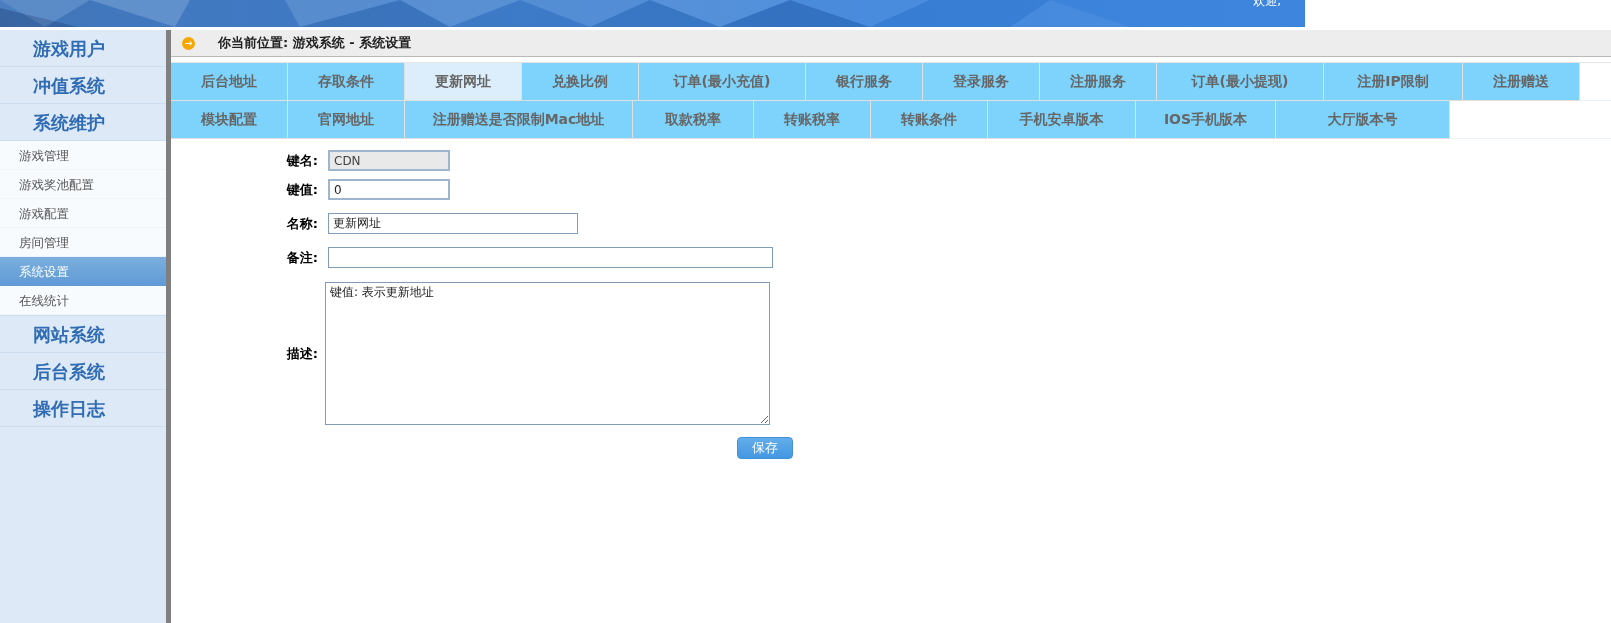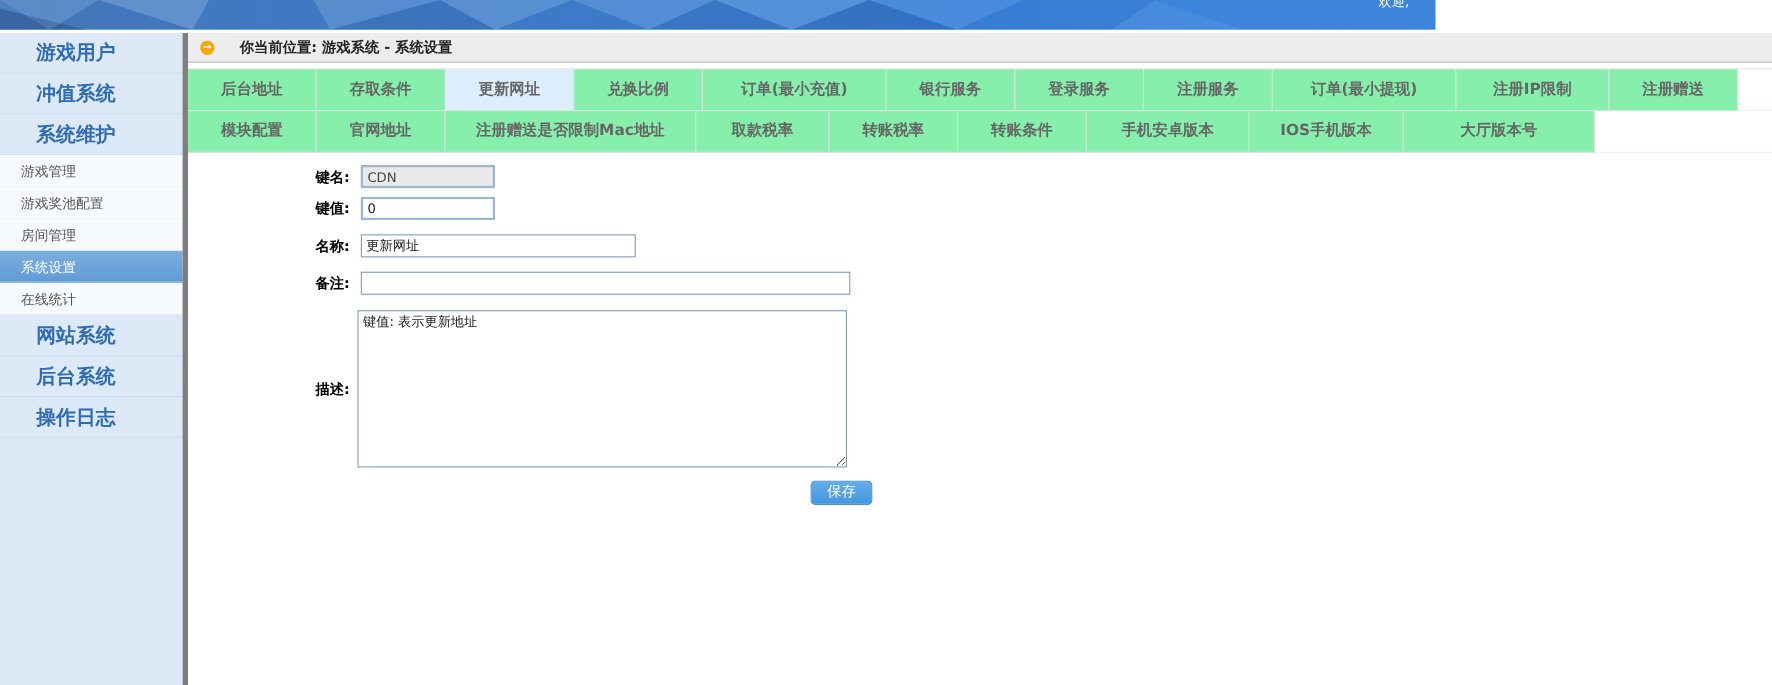--- a/index.html
+++ b/index.html
@@ -51,21 +51,21 @@
   }
   .crumb-text{font-size:13px;color:#222;font-weight:bold;margin-left:23px;}
   
   .tabs{margin-top:5px;}
   .tab-row{display:flex;}
   .tab-row.r1{border-top:1px solid #e5e5e5;}
   .tab{
     min-width:117px;box-sizing:border-box;height:38px;line-height:37px;
     text-align:center;padding:0 12px;font-size:14px;font-weight:bold;color:#666;
     border-right:1px solid #e0e0e0;border-bottom:1px solid #e0e0e0;
-    background:#86efac;cursor:pointer;white-space:nowrap;
+    background:#7dd3fc;cursor:pointer;white-space:nowrap;
   }
   .tab.active{background:#dceefb;}
   .mw167{min-width:167px;} .mw139{min-width:139px;} .mw228{min-width:228px;}
   .mw121{min-width:121px;} .mw148{min-width:148px;} .mw140{min-width:140px;}
   .mw174{min-width:174px;}
   .tab-fill{flex:1;border-bottom:1px solid #e9f2fa;}
   
   .form{margin-top:11px;font-size:13px;}
   .frow{display:flex;align-items:center;}
   .flabel{width:147px;text-align:right;font-weight:bold;color:#000;flex:none;font-size:13px;}
@@ -114,20 +114,21 @@
   <span class="welcome">欢迎,</span>
 </div>
 
 <div class="sidebar">
   <div class="group-item">游戏用户</div>
   <div class="group-item">冲值系统</div>
   <div class="group-item">系统维护</div>
   <div class="submenu">
     <div class="sub-item">游戏管理</div>
     <div class="sub-item">游戏奖池配置</div>
+    <div class="sub-item">游戏配置</div>
     <div class="sub-item">房间管理</div>
     <div class="sub-item active">系统设置</div>
     <div class="sub-item">在线统计</div>
   </div>
   <div class="group-item">网站系统</div>
   <div class="group-item">后台系统</div>
   <div class="group-item">操作日志</div>
 </div>
 
 <div class="divider"></div>

